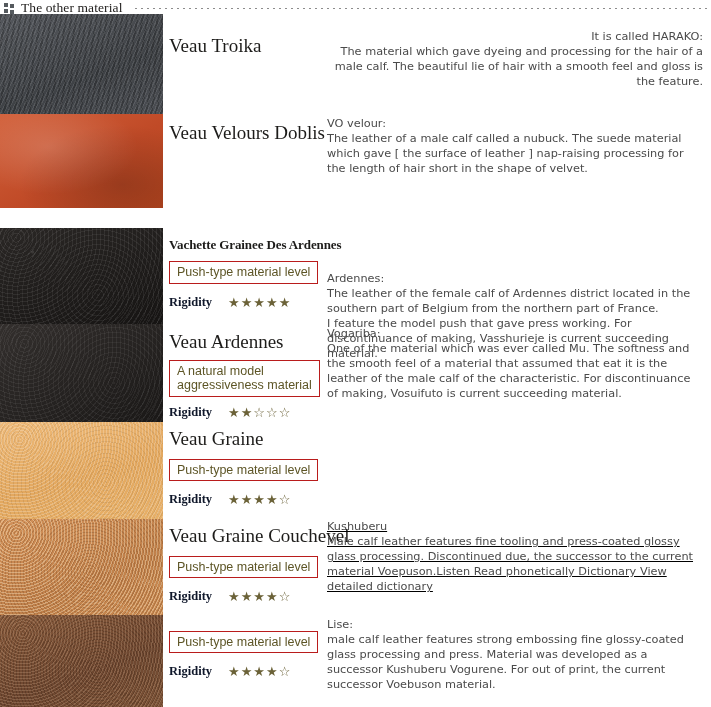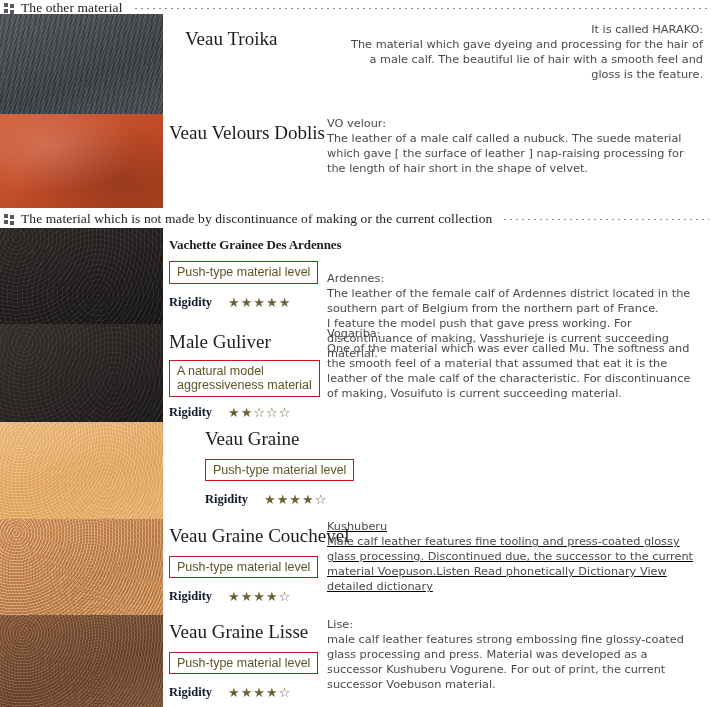--- a/index.html
+++ b/index.html
@@ -142,21 +142,21 @@
        repeating-linear-gradient(100deg, rgba(0,0,0,.22) 0 2px, rgba(0,0,0,0) 2px 5px),
        linear-gradient(160deg,#55585d,#3f4246 60%,#4b4e53);"></div>
   </div>
   <div class="abs" style="left:0;top:114px;width:163px;height:94px;overflow:hidden;">
     <div style="position:absolute;inset:0;background:
        radial-gradient(ellipse at 30% 35%, rgba(255,255,255,.16), rgba(0,0,0,0) 55%),
        radial-gradient(ellipse at 75% 75%, rgba(0,0,0,.18), rgba(0,0,0,0) 60%),
        linear-gradient(150deg,#d2603a,#c04a27 55%,#b5451f);"></div>
   </div>
 
-  <div class="abs" style="left:163px;top:19px;width:548px;padding-left:16px;">
+  <div class="abs" style="left:163px;top:26px;width:548px;">
     <div class="row">
       <div class="namecol" style="padding-top:10px;">
         <div class="matname big">Veau Troika</div>
       </div>
       <div class="desccol" style="padding-top:3px;text-align:right;">
         <div class="desc">It is called HARAKO:
 The material which gave dyeing and processing for the hair of a male calf. The beautiful lie of hair with a smooth feel and gloss is the feature.</div>
       </div>
     </div>
   </div>
@@ -166,30 +166,20 @@
       <div class="namecol" style="padding-top:9px;">
         <div class="matname big">Veau Velours Doblis</div>
       </div>
       <div class="desccol" style="padding-top:2px;">
         <div class="desc">VO velour:
 The leather of a male calf called a nubuck. The suede material which gave [ the surface of leather ] nap-raising processing for the length of hair short in the shape of velvet.</div>
       </div>
     </div>
   </div>
 
-  <div class="section-head" style="position:absolute;left:0;top:211px;width:711px;">
-    <span class="sec-icon">
-        <i></i>
-        <i></i>
-        <i></i>
-        <i></i>
-      </span>
-    <span class="sec-title">The material which is not made by discontinuance of making or the current collection</span>
-    <span class="sec-rule"></span>
-  </div>
 
   <div class="abs" style="left:0;top:228px;width:163px;height:96px;overflow:hidden;">
     <div style="position:absolute;inset:0;background:
       radial-gradient(circle at 20% 25%, rgba(255,255,255,.10) 0 1px, rgba(0,0,0,0) 2px),
       repeating-radial-gradient(circle at 10% 10%, rgba(255,255,255,.07) 0 1px, rgba(0,0,0,0) 1px 4px),
       repeating-radial-gradient(circle at 60% 70%, rgba(255,255,255,.06) 0 1px, rgba(0,0,0,0) 1px 5px),
       linear-gradient(160deg,#2a2725,#161413);"></div>
   </div>
   <div class="abs" style="left:0;top:324px;width:163px;height:98px;overflow:hidden;">
     <div style="position:absolute;inset:0;background:
@@ -230,38 +220,38 @@
         <div class="desc">Ardennes:
 The leather of the female calf of Ardennes district located in the southern part of Belgium from the northern part of France.
 I feature the model push that gave press working. For discontinuance of making, Vasshurieje is current succeeding material.</div>
       </div>
     </div>
   </div>
 
   <div class="abs" style="left:163px;top:324px;width:548px;">
     <div class="row">
       <div class="namecol" style="padding-top:8px;">
-        <div class="matname big">Male Guliver</div>
+        <div class="matname big">Veau Ardennes</div>
         <div class="levelbtn" style="margin-top:7px;">A natural model
 aggressiveness material</div>
         <div class="rigidity" style="margin-top:8px;">
           <span class="rig-label">Rigidity</span>
           <span class="stars">★★☆☆☆</span>
         </div>
       </div>
       <div class="desccol" style="padding-top:2px;">
         <div class="desc">Vogariba:
 One of the material which was ever called Mu. The softness and the smooth feel of a material that assumed that eat it is the leather of the male calf of the characteristic. For discontinuance of making, Vosuifuto is current succeeding material.</div>
       </div>
     </div>
   </div>
 
   <div class="abs" style="left:163px;top:422px;width:548px;">
     <div class="row">
-      <div class="namecol" style="padding-top:7px;margin-left:36px;">
+      <div class="namecol" style="padding-top:7px;">
         <div class="matname big">Veau Graine</div>
         <div class="levelbtn">Push-type material level</div>
         <div class="rigidity">
           <span class="rig-label">Rigidity</span>
           <span class="stars">★★★★☆</span>
         </div>
       </div>
     </div>
   </div>
 
@@ -278,21 +268,20 @@
       <div class="desccol" style="padding-top:0px;text-decoration:underline;">
         <div class="desc">Kushuberu
 Male calf leather features fine tooling and press-coated glossy glass processing. Discontinued due, the successor to the current material Voepuson.Listen Read phonetically Dictionary View detailed dictionary</div>
       </div>
     </div>
   </div>
 
   <div class="abs" style="left:163px;top:615px;width:548px;">
     <div class="row">
       <div class="namecol" style="padding-top:7px;">
-        <div class="matname big">Veau Graine Lisse</div>
         <div class="levelbtn">Push-type material level</div>
         <div class="rigidity">
           <span class="rig-label">Rigidity</span>
           <span class="stars">★★★★☆</span>
         </div>
       </div>
       <div class="desccol" style="padding-top:2px;">
         <div class="desc">Lise:
 male calf leather features strong embossing fine glossy-coated glass processing and press. Material was developed as a successor Kushuberu Vogurene. For out of print, the current successor Voebuson material.</div>
       </div>

